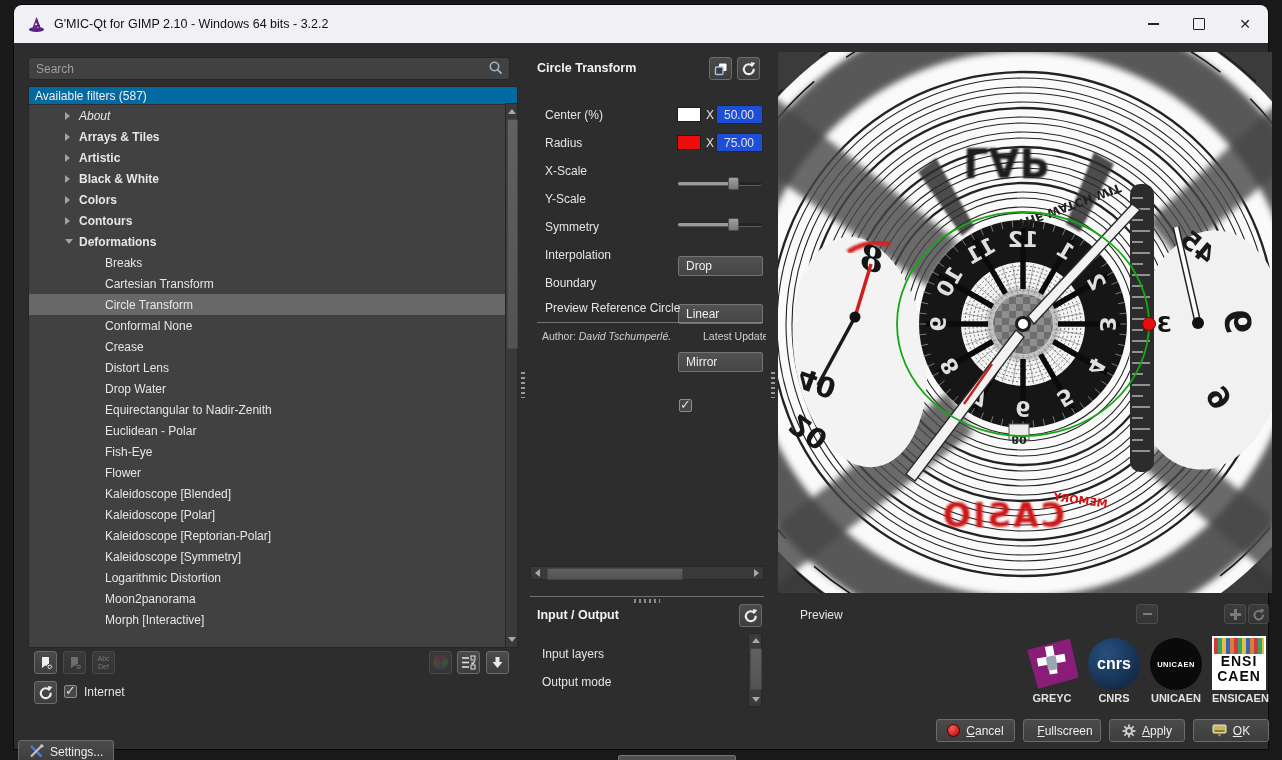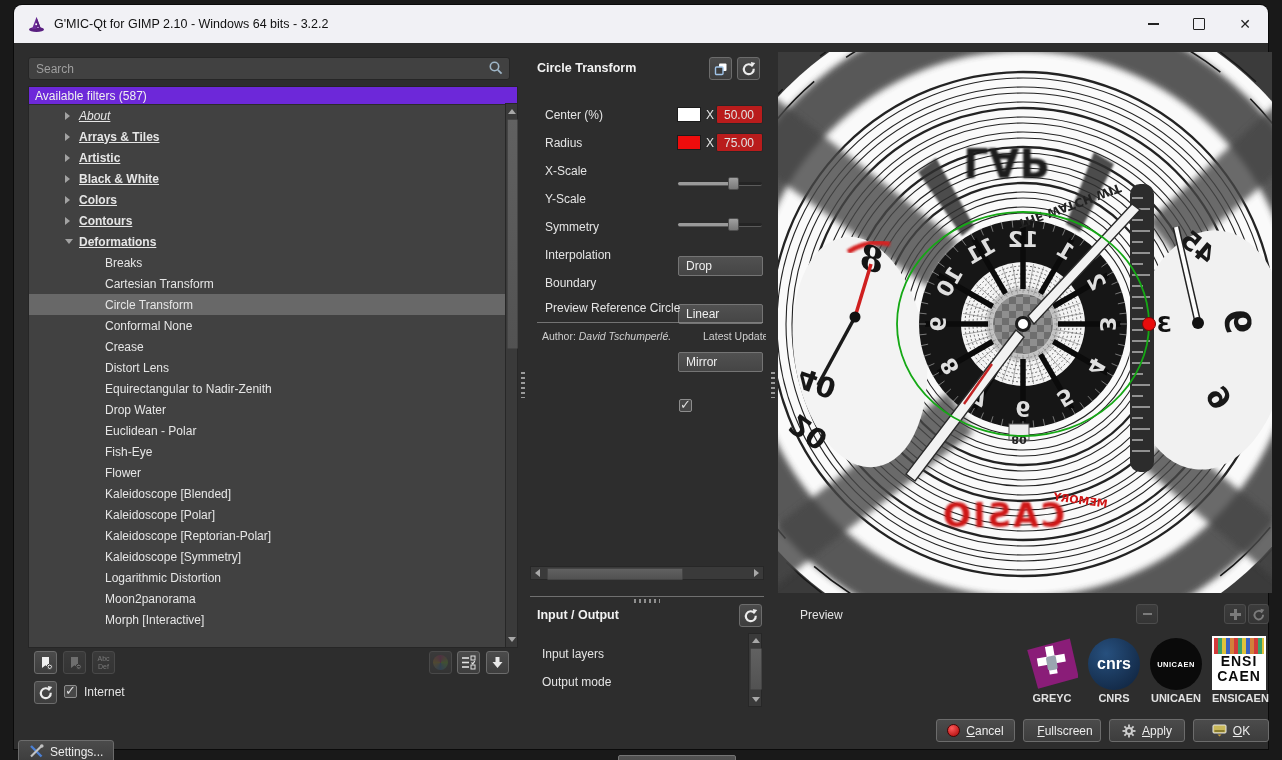--- a/index.html
+++ b/index.html
@@ -20,21 +20,21 @@
   
   .btn{background:linear-gradient(#4b4b4b,#3d3d3d);border:1px solid #6c6c6c;border-radius:3px;color:#ececec;
     display:flex;align-items:center;justify-content:center;gap:6px;font-size:12px;box-sizing:border-box;}
   .btn.sq{width:23px;height:23px;}
   .btn.dim{opacity:.45;}
   .cb{width:13px;height:13px;background:#474747;border:1px solid #8d8d8d;border-radius:2px;position:relative;box-sizing:border-box;}
   .cb.on::after{content:"✓";position:absolute;left:0px;top:-3px;font-size:13px;color:#dfdfdf;}
   .lbl{color:#e4e4e4;font-size:12px;}
   .combo{background:linear-gradient(#515151,#454545);border:1px solid #747474;border-radius:2px;color:#efefef;
     font-size:12px;display:flex;align-items:center;padding:0 7px;box-sizing:border-box;position:relative;}
-  .valbox{background:#b91c1c;border:1px solid #272727;border-radius:2px;color:#e2e2e2;font-size:12px;
+  .valbox{background:#1d4ed8;border:1px solid #272727;border-radius:2px;color:#e2e2e2;font-size:12px;
     display:flex;align-items:center;padding:0 7px;box-sizing:border-box;}
   .swatch{border:1px solid #1c1c1c;box-sizing:border-box;}
   .slider{position:relative;height:13px;}
   .slider .track{position:absolute;left:0;right:0;top:5px;height:3px;background:#242424;border-bottom:1px solid #5b5b5b;border-radius:2px;}
   .slider .fill{position:absolute;left:0;top:5px;height:3px;background:#9a9a9a;border-radius:2px;}
   .slider .handle{position:absolute;top:0;width:11px;height:13px;background:linear-gradient(#a0a0a0,#787878);
     border:1px solid #4f4f4f;border-radius:2px;box-sizing:border-box;}
   
   .sb{background:#3a3a3a;border:1px solid #272727;box-sizing:border-box;position:absolute;}
   .sb .thumb{position:absolute;background:linear-gradient(#616161,#525252);border:1px solid #454545;border-radius:1px;}
@@ -44,30 +44,30 @@
   .ar.lf{border-top:4px solid transparent;border-bottom:4px solid transparent;border-right:5px solid #a8a8a8;}
   .ar.rt{border-top:4px solid transparent;border-bottom:4px solid transparent;border-left:5px solid #a8a8a8;}
   .vgrip{width:4px;height:26px;background:repeating-linear-gradient(#9a9a9a 0 2px,transparent 2px 5px);}
   .hgrip{width:26px;height:4px;background:repeating-linear-gradient(90deg,#8f8f8f 0 2px,transparent 2px 5px);}
   
   #search{left:28px;top:57px;width:482px;height:23px;background:#414141;border:1px solid #262626;border-radius:3px;
     color:#84cc16;font-size:12px;padding:0 26px 0 7px;box-sizing:border-box;outline:none;}
   #search::placeholder{color:#9f9f9f;}
   #searchicon{left:488px;top:60px;width:16px;height:16px;}
   #flist{left:28px;top:86px;width:490px;height:562px;background:#414141;border:1px solid #262626;box-sizing:border-box;overflow:hidden;}
-  #fhead{height:17px;background:#6d28d9;border-bottom:1px solid #2c2c2c;color:#f0f0f0;font-size:12px;
+  #fhead{height:17px;background:#0369a1;border-bottom:1px solid #2c2c2c;color:#f0f0f0;font-size:12px;
     display:flex;align-items:center;padding-left:6px;}
   .tree-row{height:21px;display:flex;align-items:center;color:#e6e6e6;font-size:12px;position:relative;}
   .tree-row.cat{font-weight:bold;}
   .tree-row.it{font-style:italic;font-weight:normal;}
   .tree-row.sel{background:#686868;}
   .tree-row .arrow{position:absolute;left:36px;}
   .arrow.collapsed{width:0;height:0;border-top:4px solid transparent;border-bottom:4px solid transparent;border-left:5px solid #a2a2a2;}
   .arrow.expanded{width:0;height:0;border-left:4px solid transparent;border-right:4px solid transparent;border-top:5px solid #a2a2a2;}
-  .tree-row.cat .lab{margin-left:50px;text-decoration:underline;}
+  .tree-row.cat .lab{margin-left:50px;}
   .tree-row.leaf .lab{margin-left:76px;}
   
   .ptitle{color:#f2f2f2;font-size:12.5px;font-weight:bold;}
   .rowlab{color:#e4e4e4;font-size:12px;position:absolute;left:545px;}
   .authline{color:#cfcfcf;font-size:10.5px;}
   .authline i{font-style:italic;}
   
   .logo-label{color:#e2e2e2;font-size:11px;font-weight:bold;text-align:center;position:absolute;}
   .u{text-decoration:underline;}
   .zdis{opacity:.5;}
@@ -148,24 +148,24 @@
       <div class="tree-row leaf">
         <span class="lab">Conformal None</span>
       </div>
       <div class="tree-row leaf">
         <span class="lab">Crease</span>
       </div>
       <div class="tree-row leaf">
         <span class="lab">Distort Lens</span>
       </div>
       <div class="tree-row leaf">
+        <span class="lab">Drop Water</span>
+      </div>
+      <div class="tree-row leaf">
         <span class="lab">Equirectangular to Nadir-Zenith</span>
-      </div>
-      <div class="tree-row leaf">
-        <span class="lab">Drop Water</span>
       </div>
       <div class="tree-row leaf">
         <span class="lab">Euclidean - Polar</span>
       </div>
       <div class="tree-row leaf">
         <span class="lab">Fish-Eye</span>
       </div>
       <div class="tree-row leaf">
         <span class="lab">Flower</span>
       </div>

